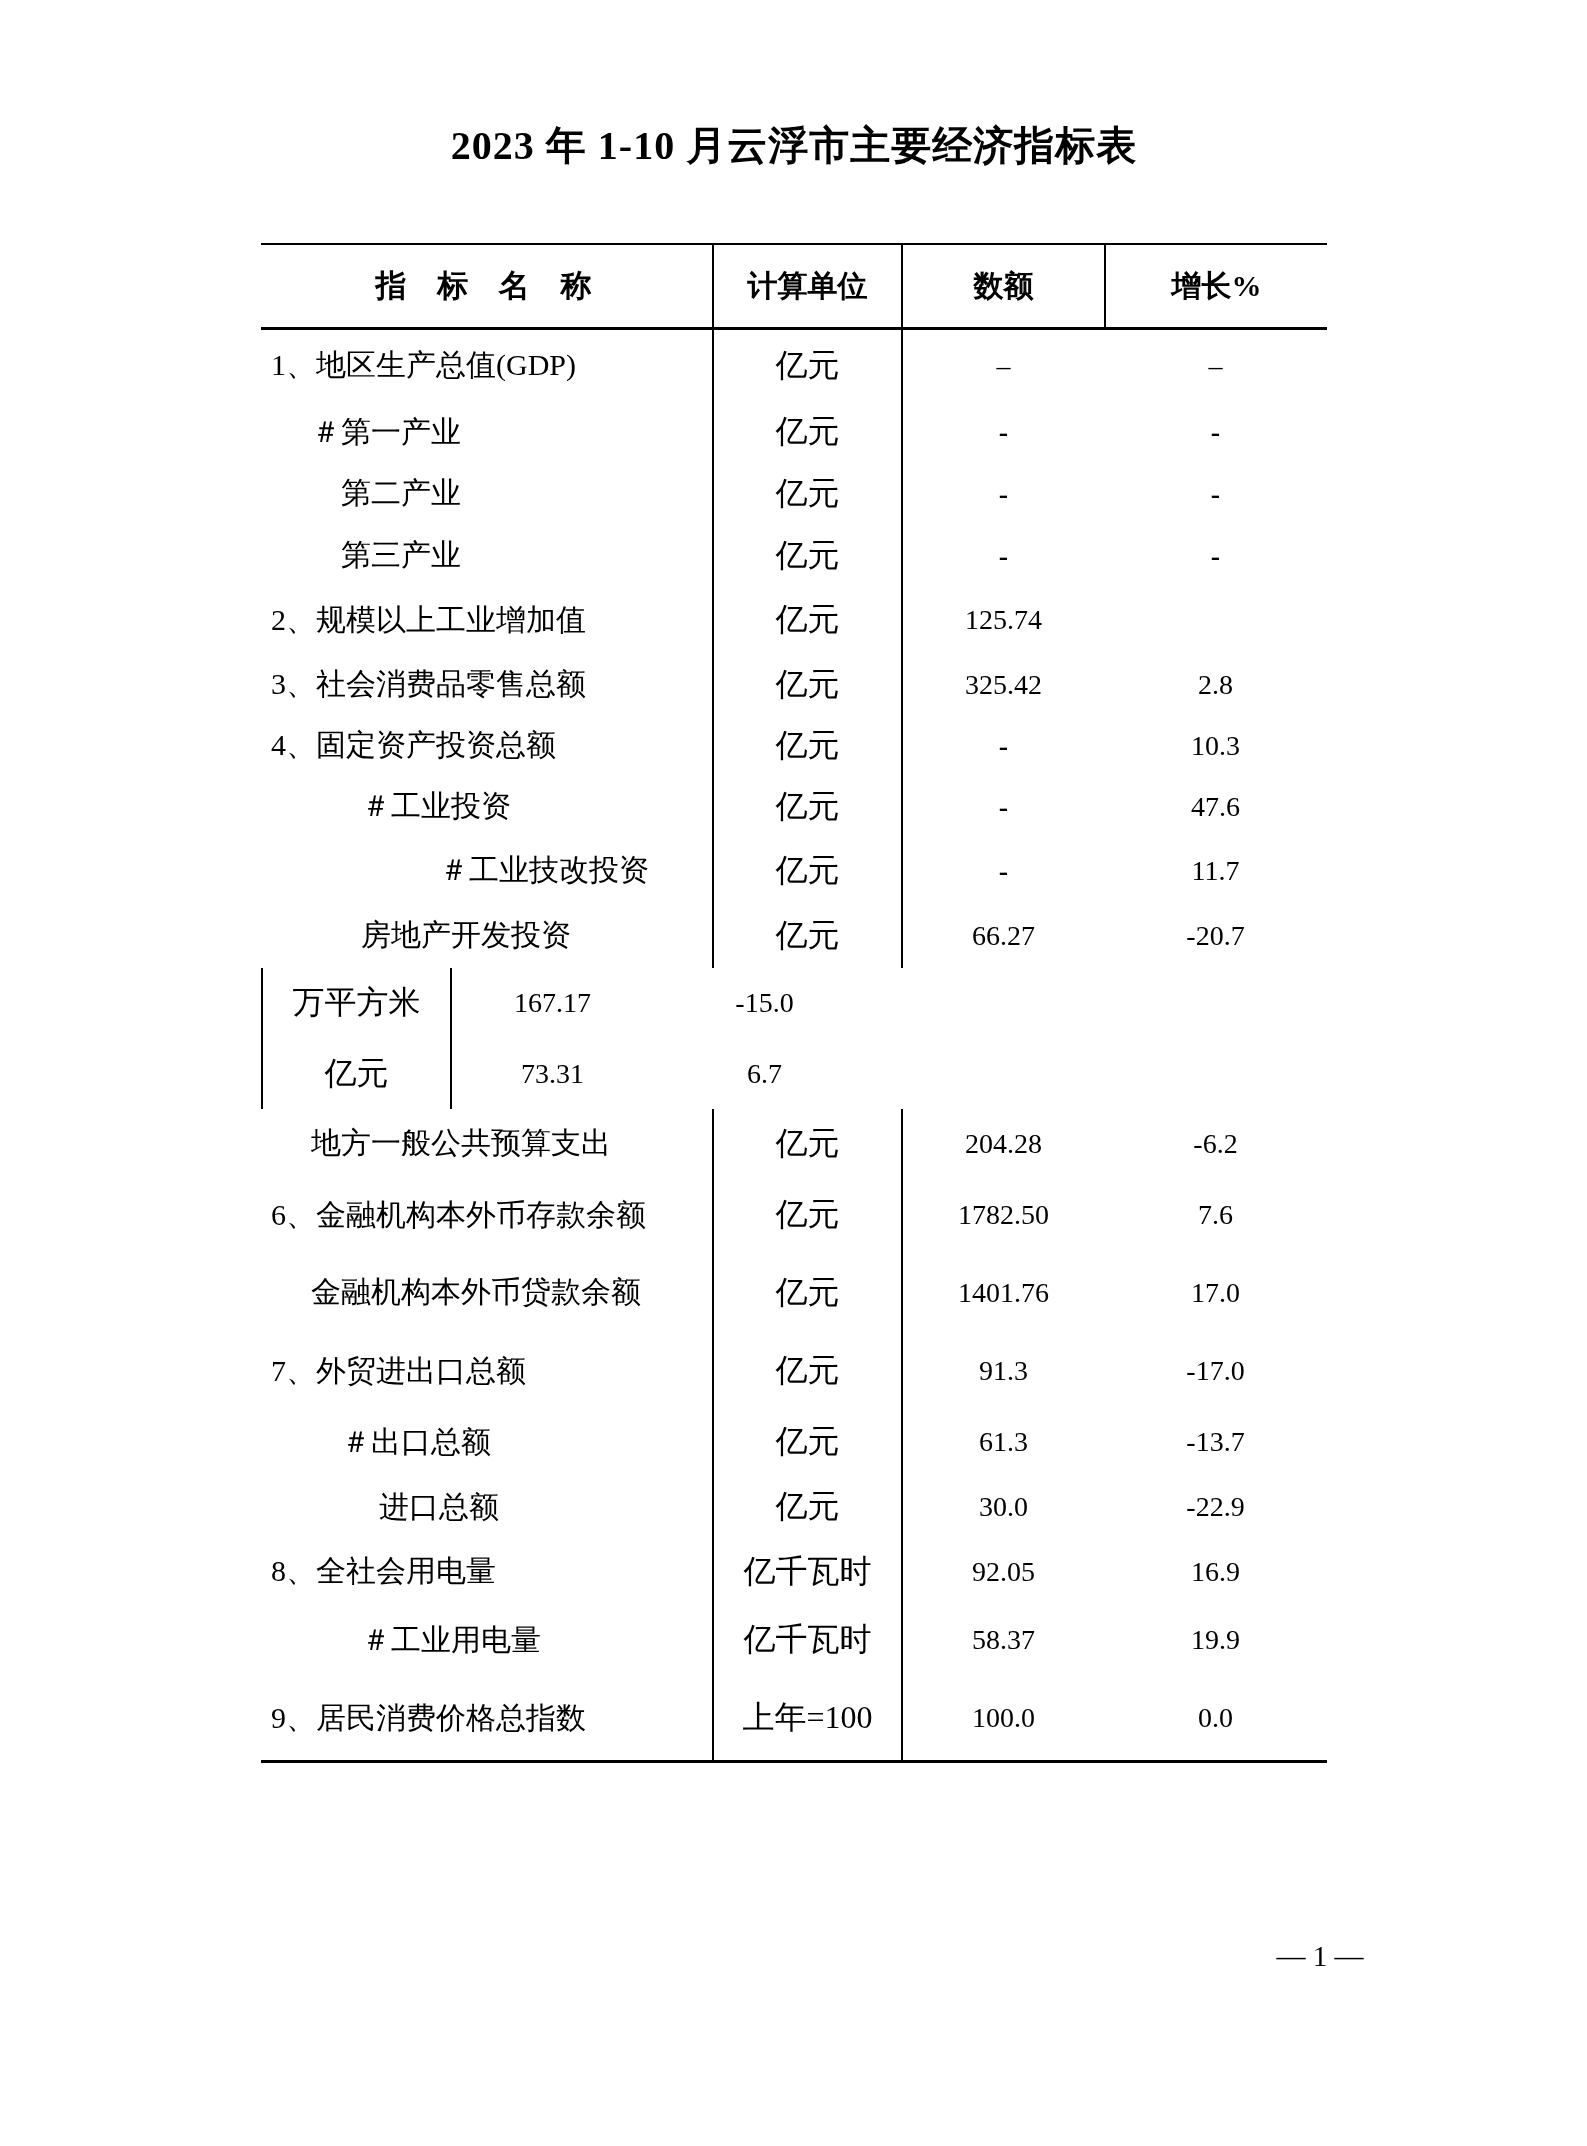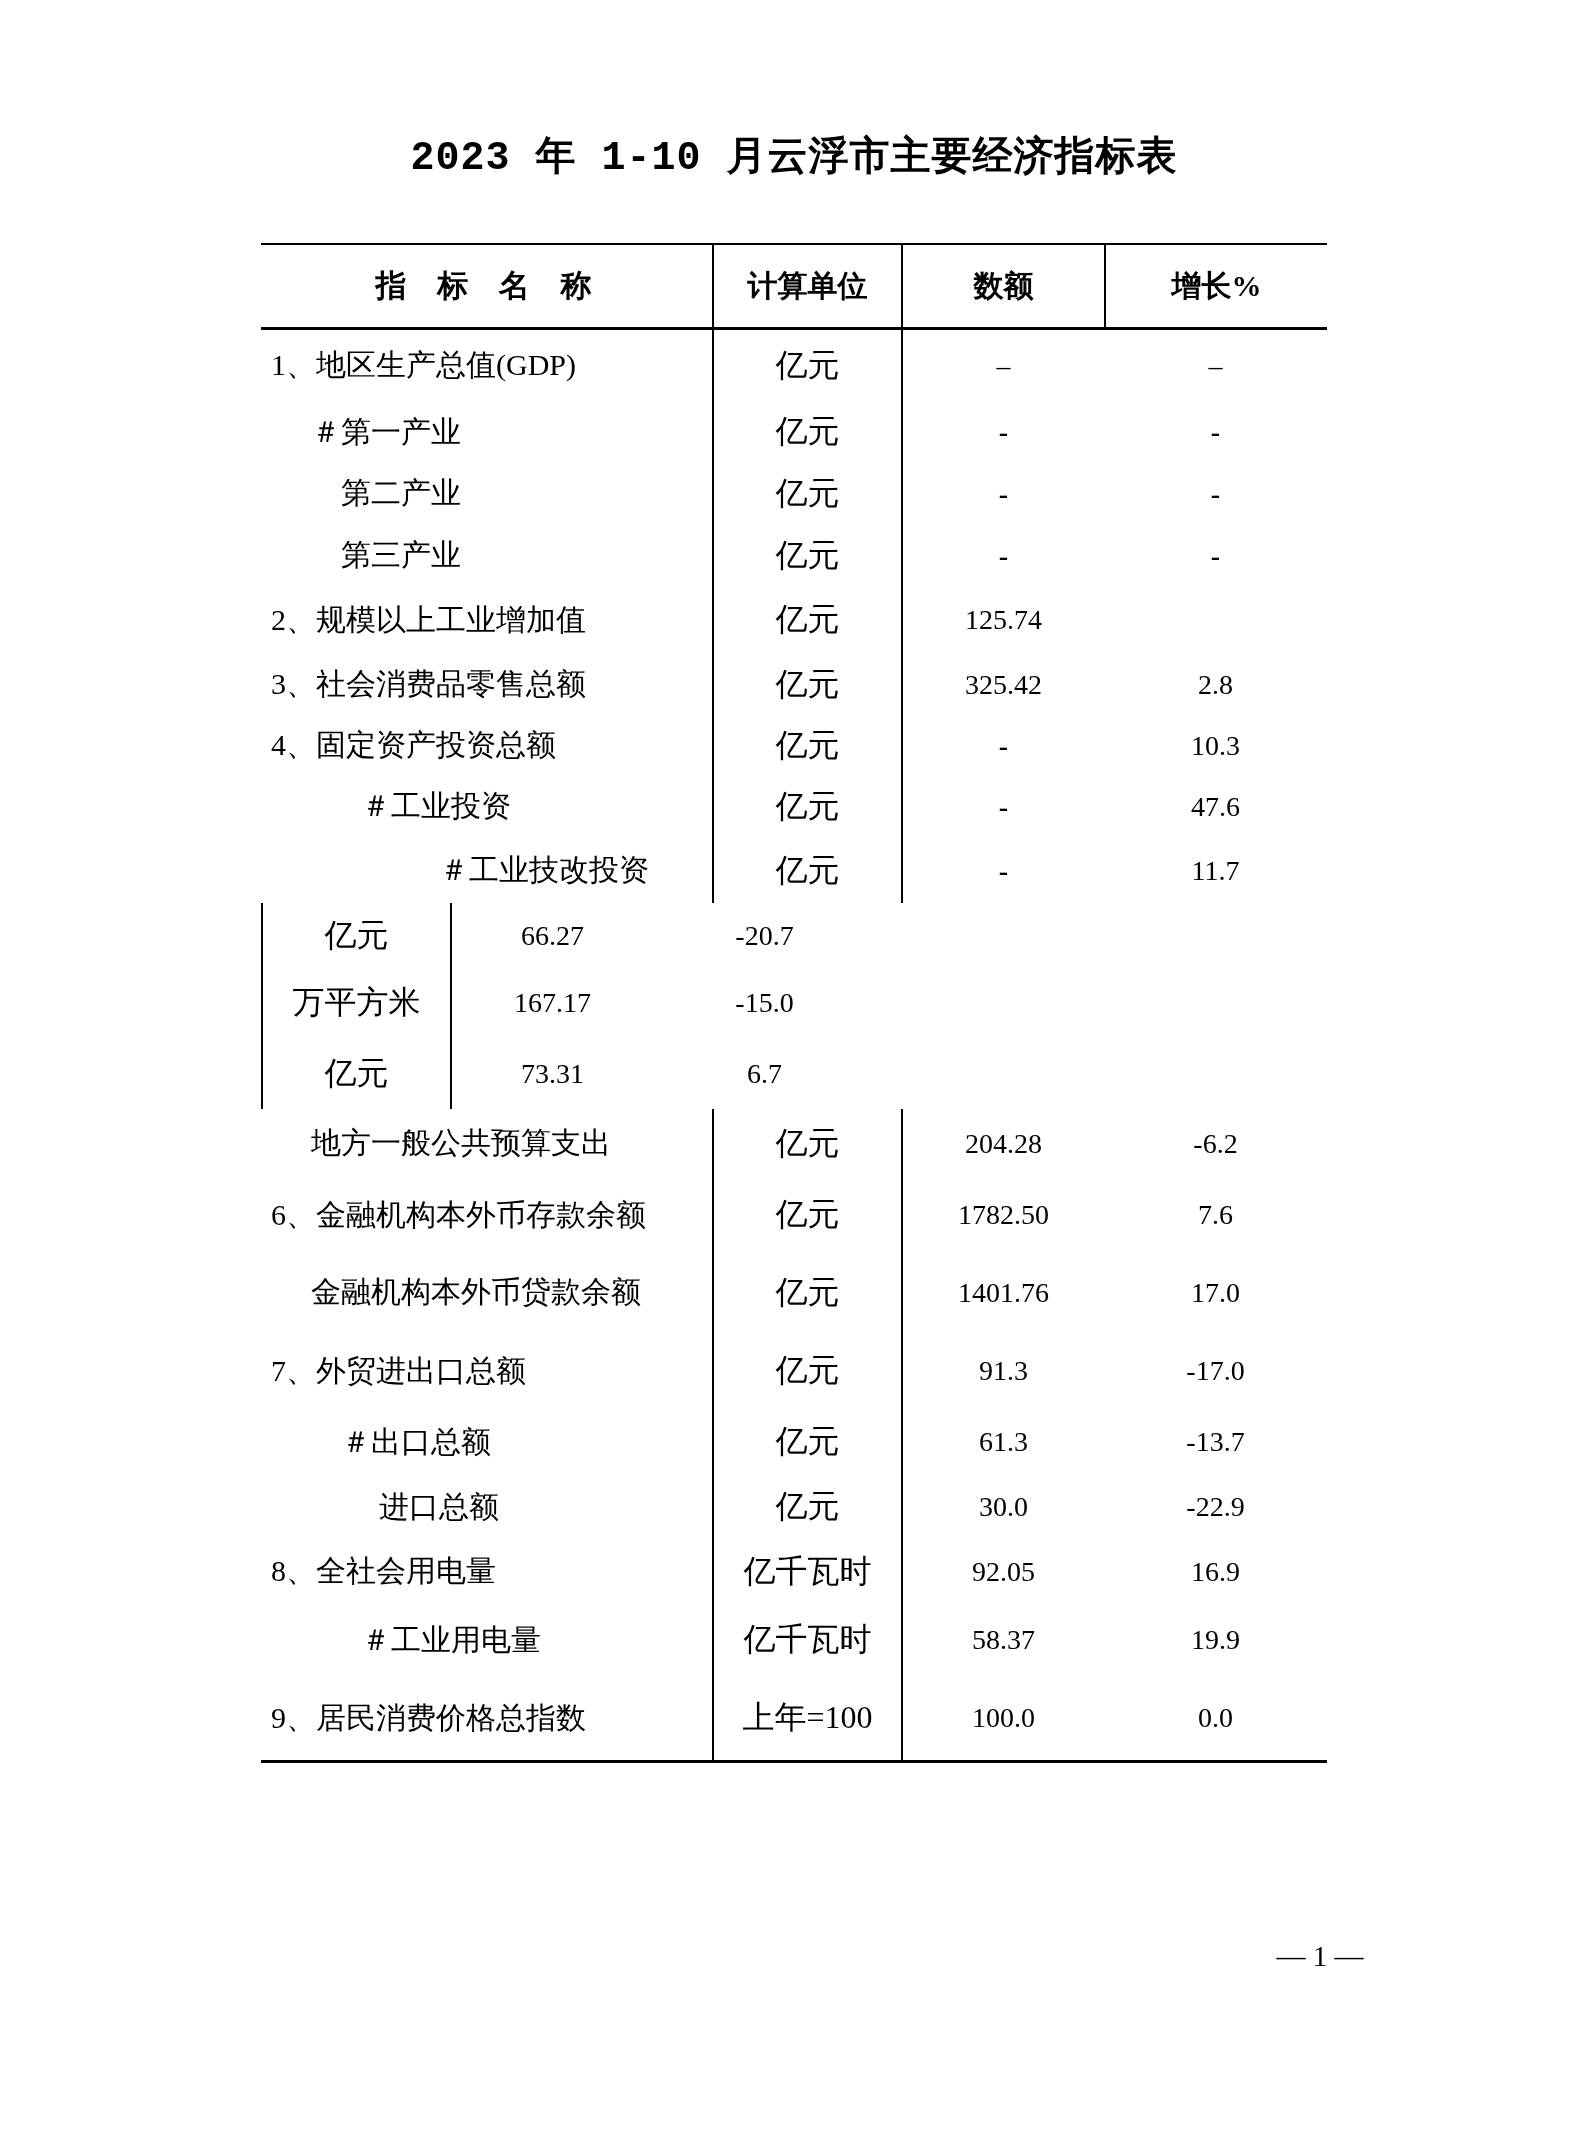--- a/index.html
+++ b/index.html
@@ -9,29 +9,28 @@
     width: 1587px;
     height: 2146px;
     background: #ffffff;
     color: #000000;
     font-family: "Liberation Serif", "DejaVu Serif", serif;
     margin: 0 auto;
     overflow: hidden;
   }
   .title {
     position: absolute;
-    top: 128px;
+    top: 118px;
     left: 261px;
     width: 1066px;
     text-align: center;
     font-size: 40px;
     font-weight: 700;
     letter-spacing: 1px;
     white-space: nowrap;
-    font-family: Liberation Mono, monospace;
   }
   .table {
     position: absolute;
     left: 261px;
     top: 243px;
     width: 1066px;
     border-top: 2px solid #000;
     border-bottom: 3px solid #000;
     display: flex;
     flex-direction: column;
@@ -178,20 +177,21 @@
       </div>
 
       <div class="row">
         <div class="cell c-name i5">＃工业技改投资</div>
         <div class="cell c-unit">亿元</div>
         <div class="cell c-amount">-</div>
         <div class="cell c-growth">11.7</div>
       </div>
 
       <div class="row">
+        <div class="cell c-name i3">房地产开发投资</div>
         <div class="cell c-unit">亿元</div>
         <div class="cell c-amount">66.27</div>
         <div class="cell c-growth">-20.7</div>
       </div>
 
       <div class="row">
         <div class="cell c-unit">万平方米</div>
         <div class="cell c-amount">167.17</div>
         <div class="cell c-growth">-15.0</div>
       </div>

